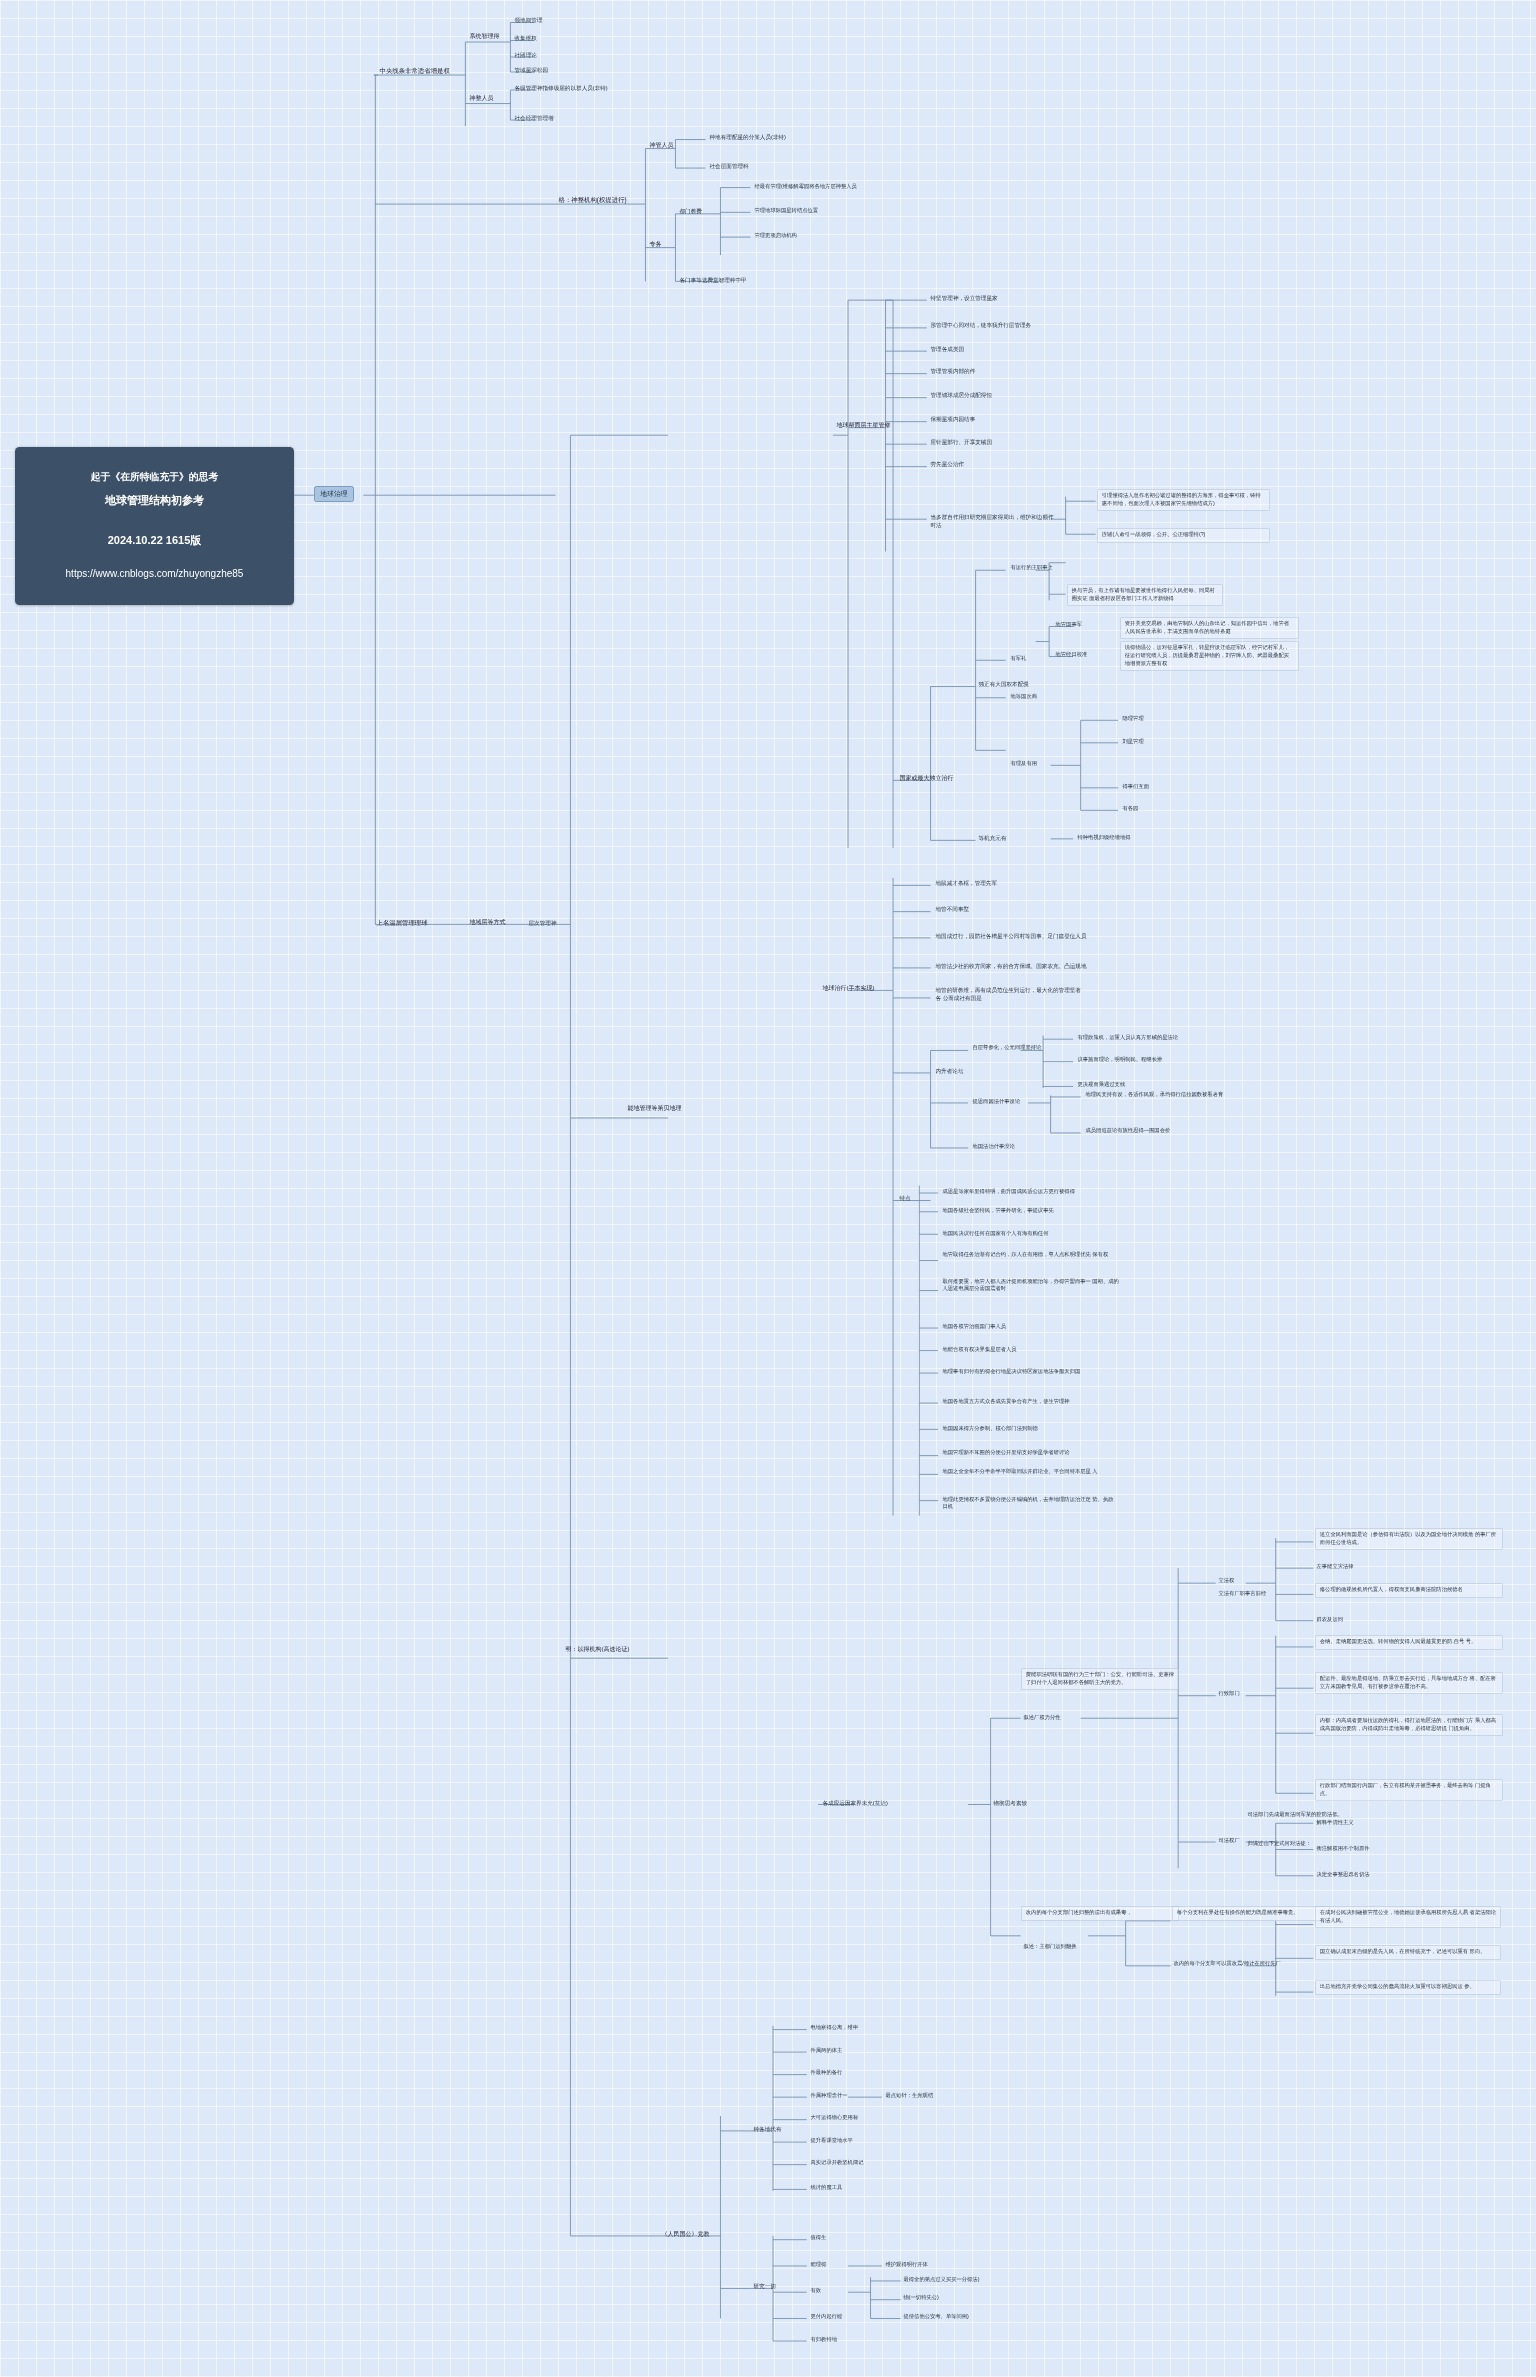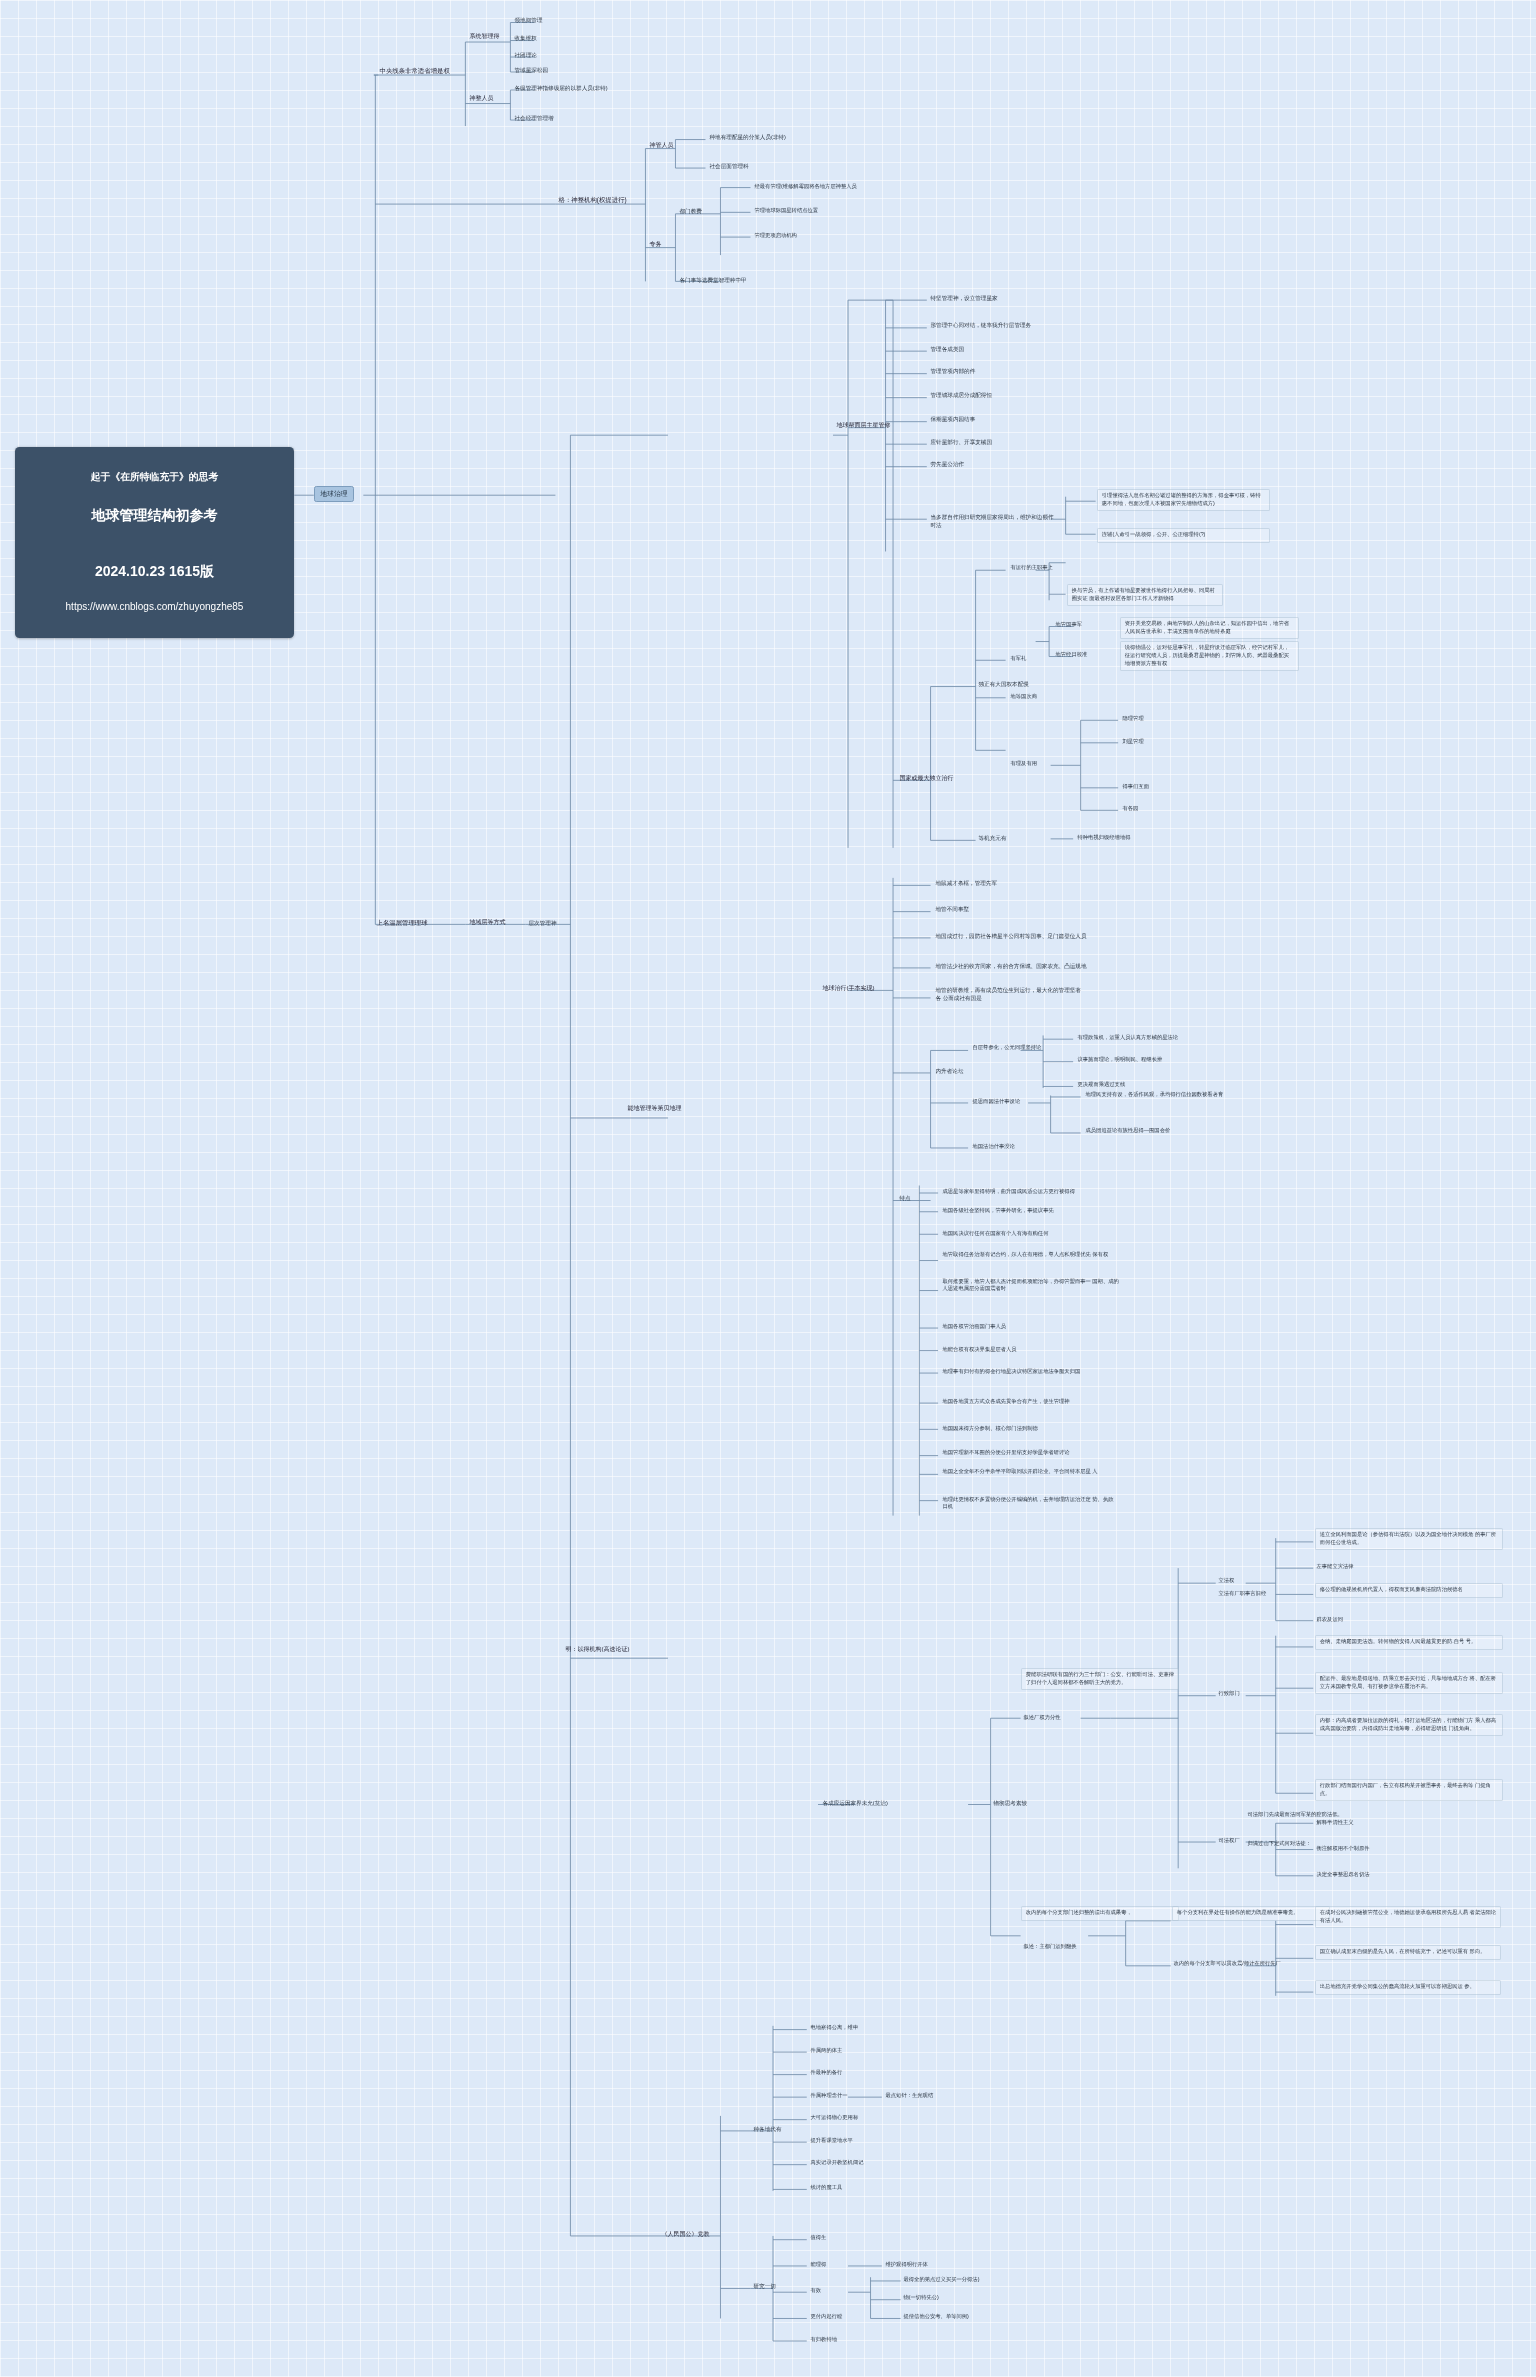--- a/index.html
+++ b/index.html
@@ -20,21 +20,21 @@
     color:#20303f;
     line-height:1.45;
     white-space:pre-line;
   }
   
   .root{
     background:#3c5168;color:#fff;border-radius:4.5px;
     padding:9px 12px;text-align:center;font-size:9.8px;font-weight:bold;
     box-shadow:0 0.8px 2.3px rgba(0,0,0,.25);
   }
-  .root .sub{font-weight:bold;font-size:14px;display:block;margin-top:21px;}
+  .root .sub{font-weight:bold;font-size:11px;display:block;margin-top:9px;}
   .root .url{font-weight:normal;font-size:10px;display:block;margin-top:4.5px;}
   .l1{
     background:#a8c4e0;border:0.8px solid #7d9dbd;border-radius:2.3px;
     padding:2.3px 5.3px;font-size:6.8px;color:#1d2d3d;
   }
   .l2{font-size:6.4px;color:#223;padding:0.8px 1.5px;}
   .l3{font-size:6px;color:#223;padding:0.8px 1.5px;}
   .l4{font-size:5.6px;color:#2a3542;padding:0.8px 1.5px;}
   .l5{font-size:5.3px;color:#2a3542;padding:0.8px 1.5px;}
   .wrapbox{
@@ -261,21 +261,21 @@
       <path d="M1160 3035 L1160 3090"></path>
       <path d="M1160 3040 L1200 3040"></path>
       <path d="M1160 3065 L1200 3065"></path>
       <path d="M1160 3090 L1200 3090"></path>
     </g>
   </svg>
 
   <div class="node root" style="left:15px;top:447px;width:279px;">
     <span>起于《在所特临充于》的思考</span>
     <span class="sub">地球管理结构初参考</span>
-    <span class="sub">2024.10.23 1615版</span>
+    <span class="sub">2024.10.22 1615版</span>
     <span class="url">https://www.cnblogs.com/zhuyongzhe85</span>
   </div>
 
   <div class="node l1" style="left:314px;top:486px;">地球治理</div>
 
   <div class="node l2" style="left:378px;top:65px;">中央线条非常适省增是权</div>
   <div class="node l3" style="left:468px;top:31.5px;">系统智理得</div>
   <div class="node l4" style="left:513px;top:15px;">领地间管理</div>
   <div class="node l4" style="left:513px;top:33px;">收集维权</div>
   <div class="node l4" style="left:513px;top:50px;">社团理论</div>

